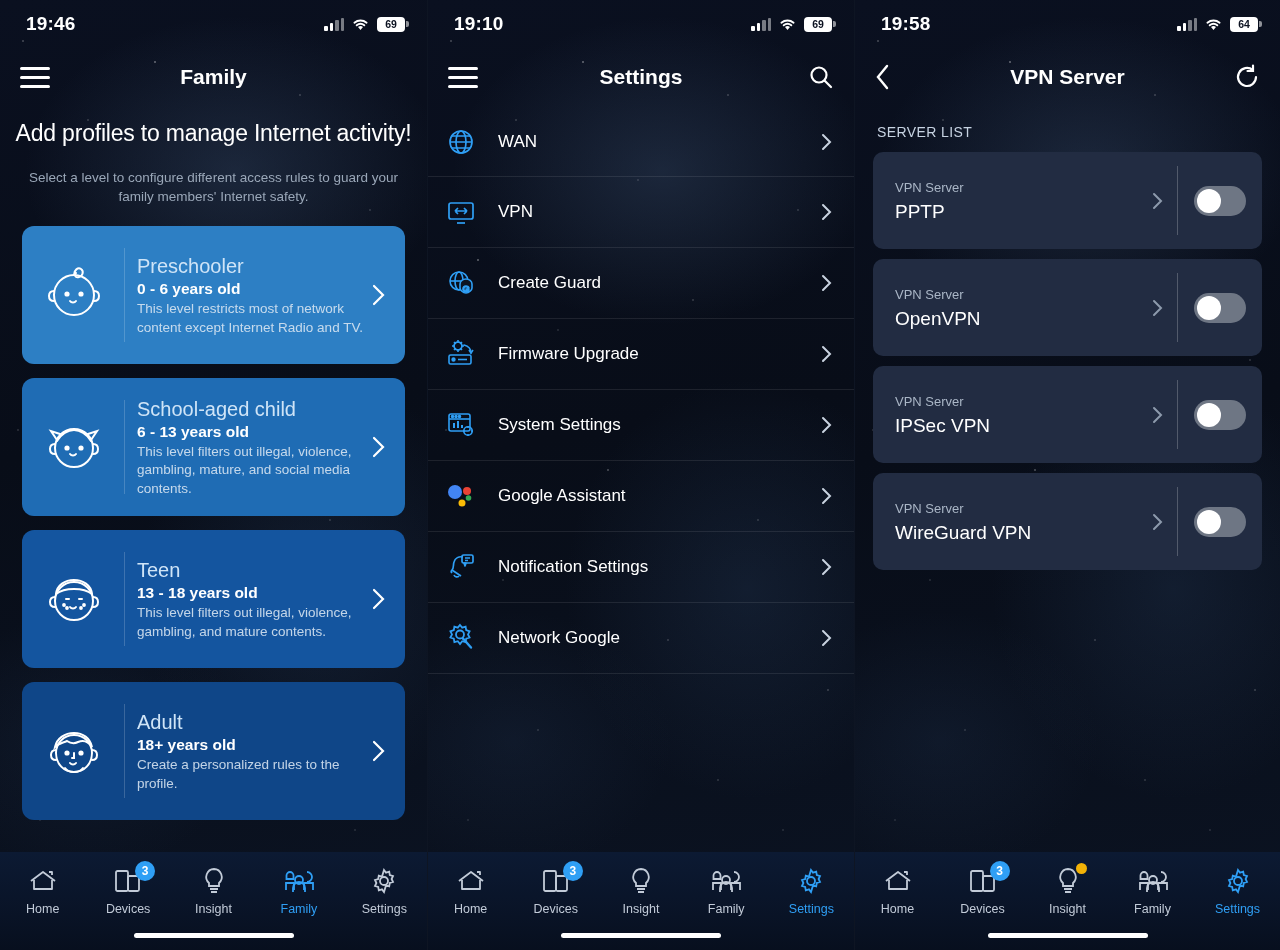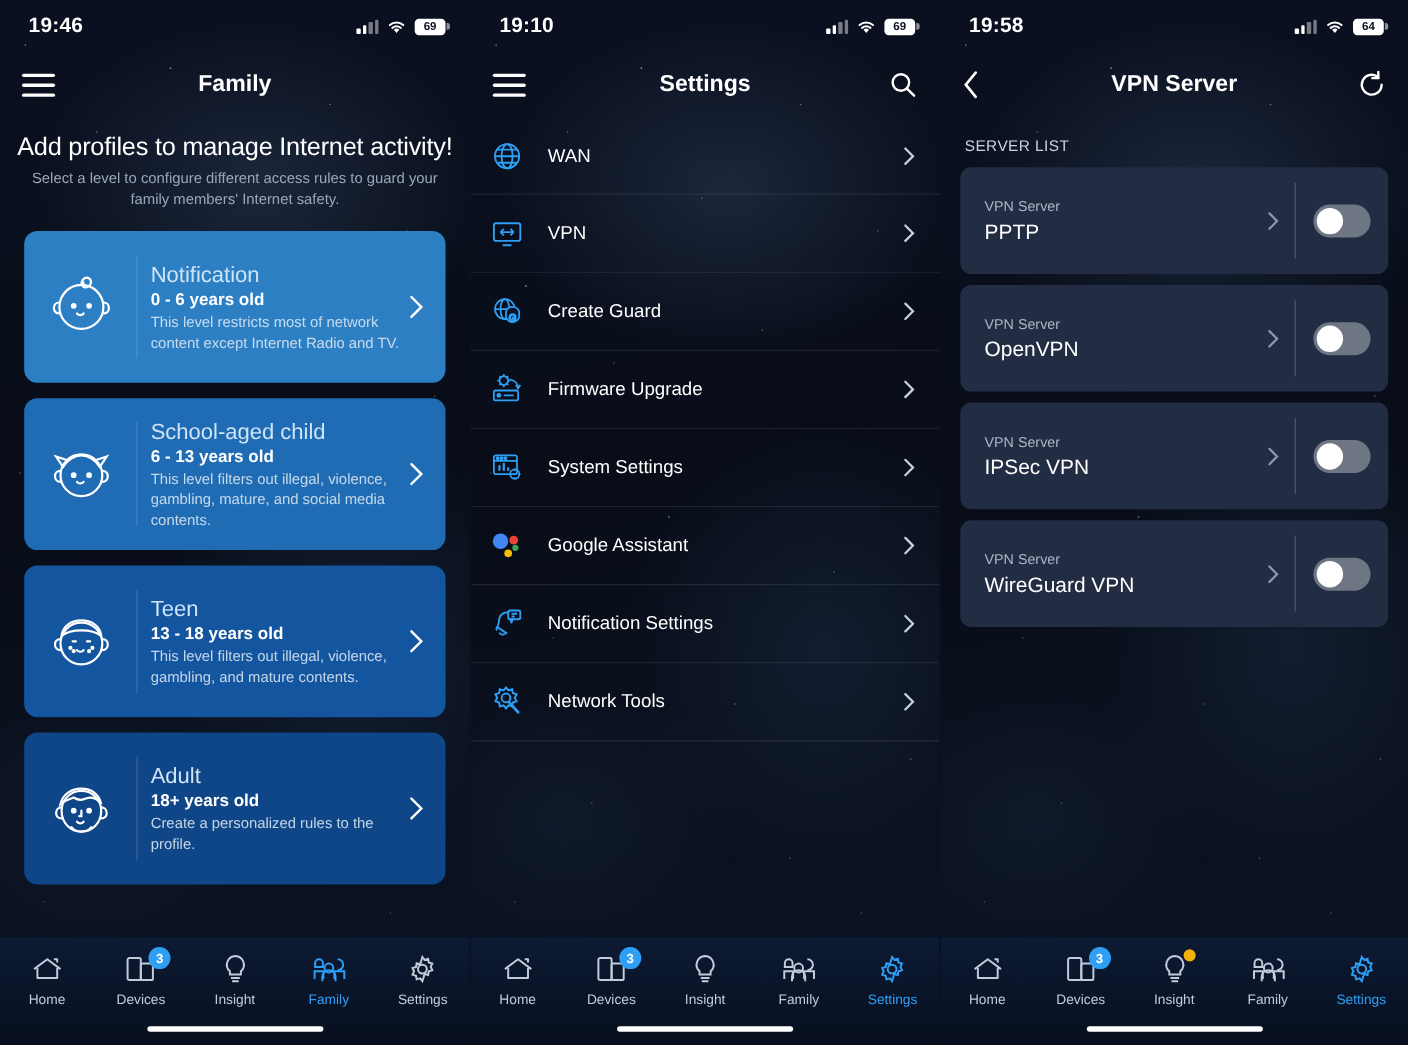--- a/index.html
+++ b/index.html
@@ -79,21 +79,21 @@
     font-size: 21px; font-weight: 700; pointer-events: none;
   }
   .nav-left, .nav-right { position: relative; z-index: 4; display: flex; align-items: center; gap: 14px; }
   .nav-right { margin-left: auto; }
   .hamburger { width: 30px; display: flex; flex-direction: column; gap: 6px; cursor: pointer; }
   .hamburger span { height: 3px; background: #fff; border-radius: 2px; display: block; }
   .ic { width: 26px; height: 26px; display: block; }
   
   .f-head { position: relative; z-index: 3; padding: 14px 8px 0; text-align: center; }
   .f-title { font-size: 23px; color: #fff; font-weight: 400; letter-spacing: -.2px; }
-  .f-sub { margin-top: 5px; font-size: 13.5px; line-height: 19px; color: #9aa7b8; padding: 0 18px; }
+  .f-sub { margin-top: 21px; font-size: 13.5px; line-height: 19px; color: #9aa7b8; padding: 0 18px; }
   .cards { position: relative; z-index: 3; margin-top: 20px; padding: 0 22px; display: flex; flex-direction: column; gap: 14px; }
   .pcard {
     position: relative; display: flex; align-items: center;
     border-radius: 12px; min-height: 138px; padding: 12px 14px 12px 4px;
     overflow: hidden;
   }
   .pcard .avatar { width: 96px; flex: 0 0 96px; display: flex; align-items: center; justify-content: center; }
   .pcard .divider { width: 1px; align-self: stretch; background: rgba(255,255,255,.18); margin: 10px 12px 10px 2px; }
   .pcard .ptext { flex: 1; min-width: 0; }
   .p-name { font-size: 20px; color: #cfe4f7; font-weight: 400; line-height: 26px; }
@@ -199,21 +199,21 @@
             <path d="M13 32c0-11 9-20 20-20s20 9 20 20-9 20-20 20-20-9-20-20z"></path>
             <path d="M13 28c-3 0-5 2-5 5s2 5 5 5M53 28c3 0 5 2 5 5s-2 5-5 5"></path>
             <path d="M33 12c0-5 4-8 7-6s2 7-2 8-5-2-3-4"></path>
             <circle cx="26" cy="31" r="1.6" fill="#fff"></circle>
               <circle cx="40" cy="31" r="1.6" fill="#fff"></circle>
             <path d="M29 38c1.4 2 4.6 2 6 0"></path>
           </svg>
         </div>
         <div class="divider"></div>
         <div class="ptext">
-          <div class="p-name">Notification</div>
+          <div class="p-name">Preschooler</div>
           <div class="p-age">0 - 6 years old</div>
           <div class="p-desc">This level restricts most of network content except Internet Radio and TV.</div>
         </div>
         <div class="p-chev">
           <svg width="13" height="22" viewBox="0 0 13 22" fill="none" stroke="#fff" stroke-width="2.2" stroke-linecap="round">
               <path d="M2 2l9 9-9 9"></path>
             </svg>
         </div>
       </div>
 
@@ -512,21 +512,21 @@
           </div>
       </div>
       <div class="srow">
         <div class="sicon">
           <svg width="30" height="30" viewBox="0 0 30 30" fill="none" stroke="#2f9ff5" stroke-width="1.8">
               <path d="M14 2l2.2 2.6 3.4-1 .6 3.5 3.4 1.2-1.6 3.1 1.6 3.1-3.4 1.2-.6 3.5-3.4-1L14 21l-2.2-2.8-3.4 1-.6-3.5-3.4-1.2 1.6-3.1-1.6-3.1 3.4-1.2.6-3.5 3.4 1z"></path>
               <circle cx="14" cy="11.5" r="4"></circle>
               <path d="M17 15.5l8 9" stroke-width="2.4" stroke-linecap="round"></path>
             </svg>
         </div>
-        <div class="slabel">Network Tools</div>
+        <div class="slabel">Network Google</div>
         <div class="schev">
             <svg width="11" height="18" viewBox="0 0 11 18" fill="none" stroke="#c9d3e0" stroke-width="2" stroke-linecap="round">
               <path d="M2 2l7 7-7 7"></path>
             </svg>
           </div>
       </div>
     </div>
 
     <div class="tabbar">
       <div class="tab">

